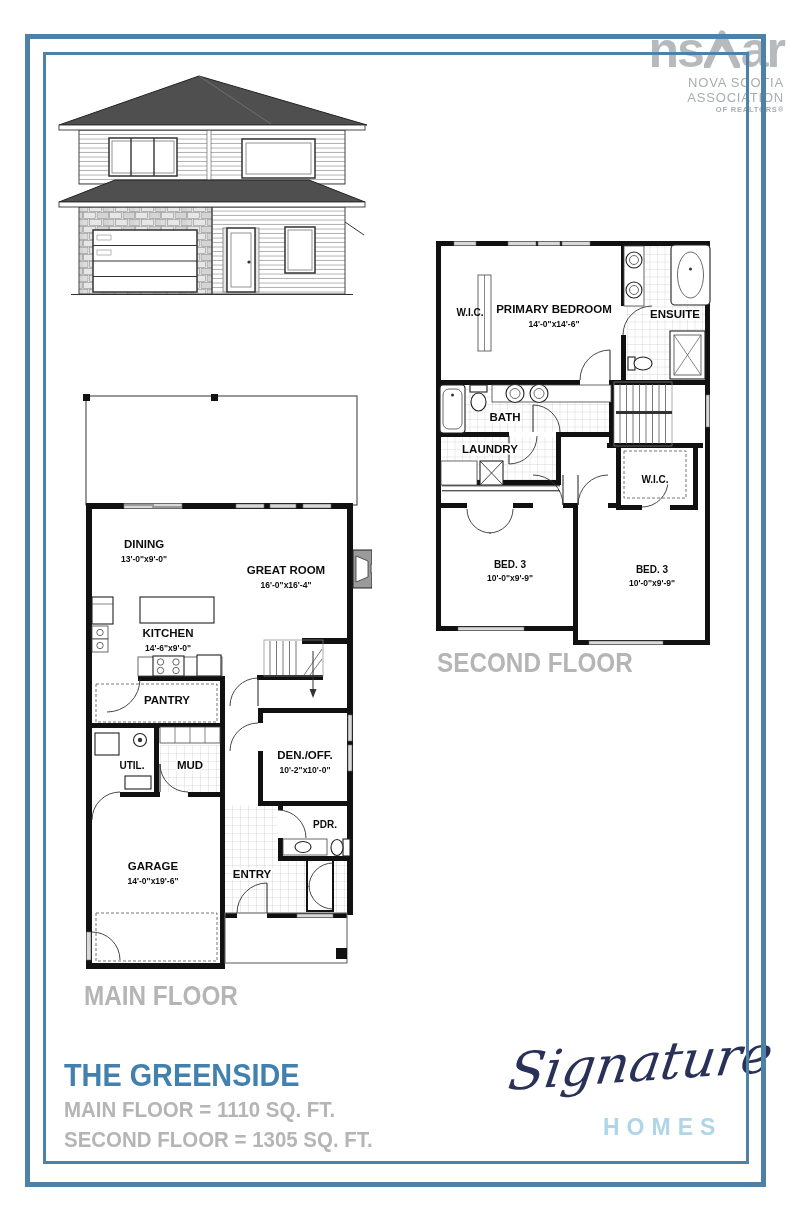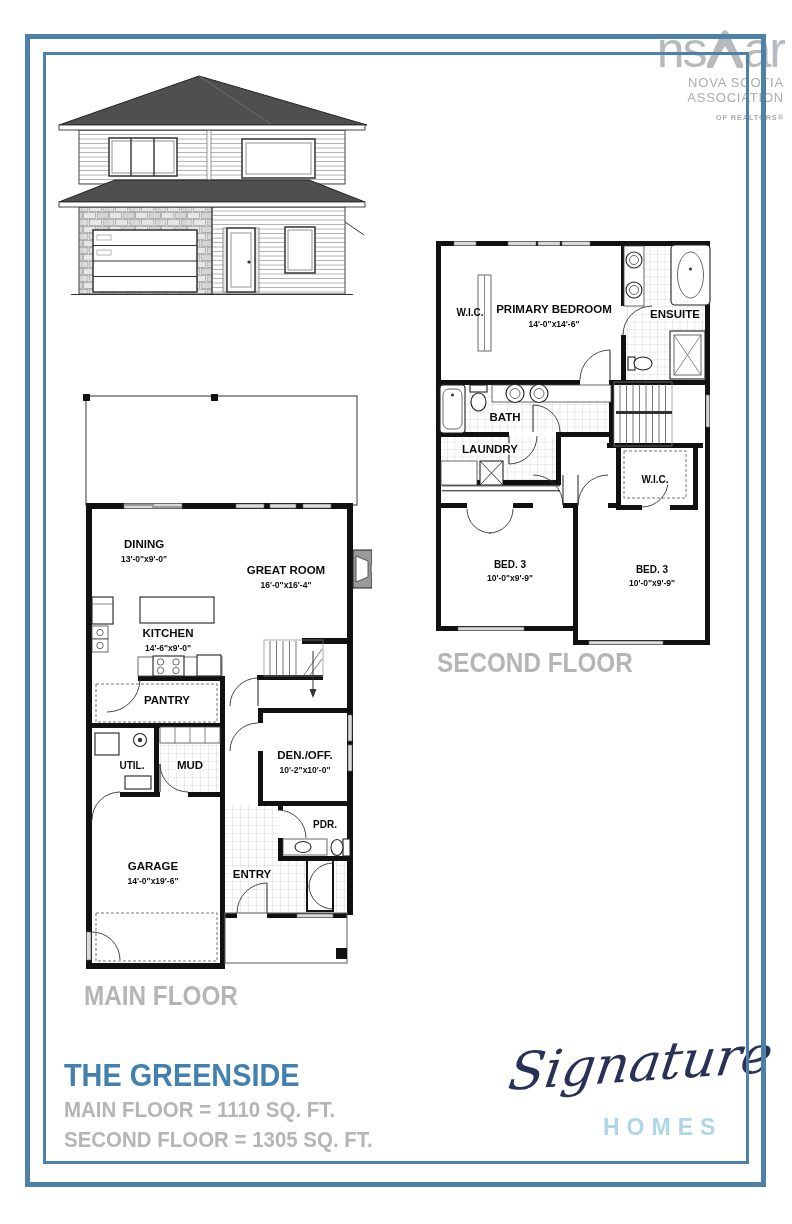--- a/index.html
+++ b/index.html
@@ -6,24 +6,24 @@
   .page{position:relative;width:792px;height:1224px;background:#ffffff;overflow:hidden;
         font-family:"Liberation Sans",sans-serif;}
   
   .frame-outer{position:absolute;left:25px;top:34px;width:741px;height:1153px;
                border:5px solid #4e81a8;box-sizing:border-box;z-index:4;pointer-events:none;}
   .frame-inner{position:absolute;left:43px;top:52px;width:706px;height:1112px;
                border:3.5px solid #4e81a8;box-sizing:border-box;z-index:4;pointer-events:none;}
   
   .nsar{position:absolute;left:616px;top:20px;width:168px;z-index:2;text-align:right;}
   .nsar-word{display:flex;justify-content:flex-end;align-items:flex-end;height:52px;}
-  .nsar-letters{font-size:50px;font-weight:normal;color:#b7babd;line-height:44px;letter-spacing:-2px;}
+  .nsar-letters{font-size:50px;font-weight:bold;color:#b7babd;line-height:44px;letter-spacing:-2px;}
   .nsar-house{margin:0 1px 4px 1px;}
   .nsar-cap1{font-size:13px;color:#a9adb0;letter-spacing:0.8px;margin-top:3px;}
-  .nsar-cap2{font-size:7.5px;color:#a9adb0;font-weight:bold;letter-spacing:0.8px;margin-top:8px;}
+  .nsar-cap2{font-size:7.5px;color:#a9adb0;font-weight:bold;letter-spacing:0.8px;margin-top:0;}
   
   .elevation{position:absolute;left:57px;top:72px;z-index:1;}
   .plan-second{position:absolute;left:432px;top:239px;z-index:1;}
   .plan-main{position:absolute;left:80px;top:393px;z-index:1;}
   .floor-label{position:absolute;font-weight:bold;color:#b5b5b5;font-size:27px;
                transform:scaleX(0.9);transform-origin:left;white-space:nowrap;z-index:1;}
   .fl-second{left:437px;top:648px;}
   .fl-main{left:84px;top:981px;}
   
   .plan-name{position:absolute;left:64px;top:1058px;font-size:31px;font-weight:bold;color:#4281ae;

